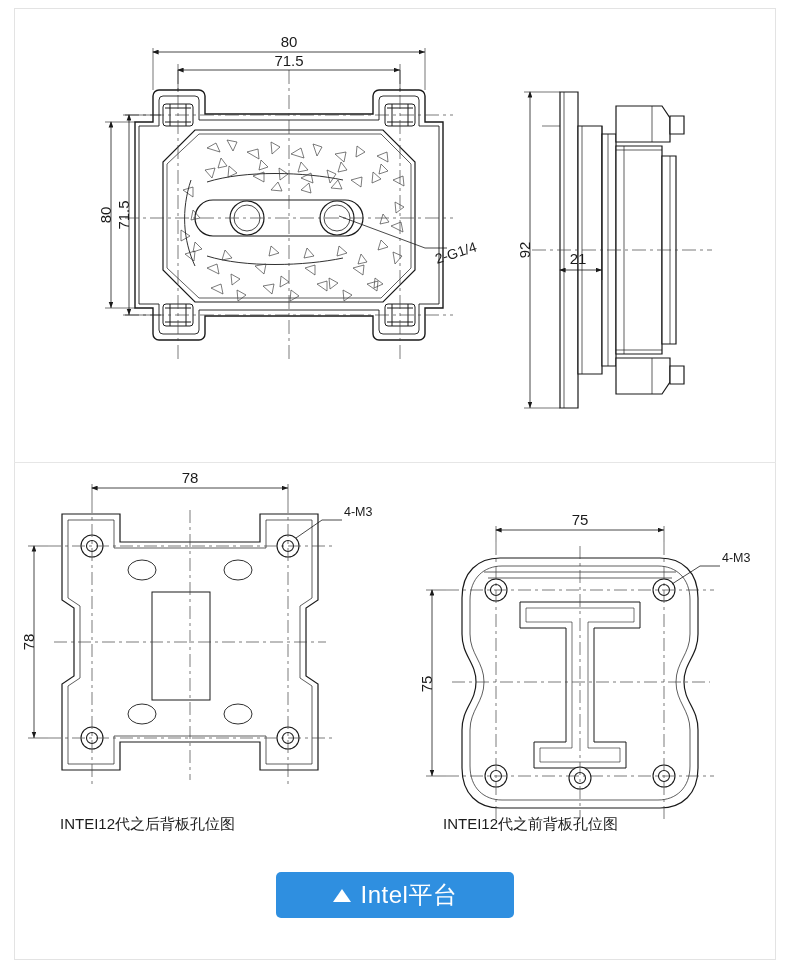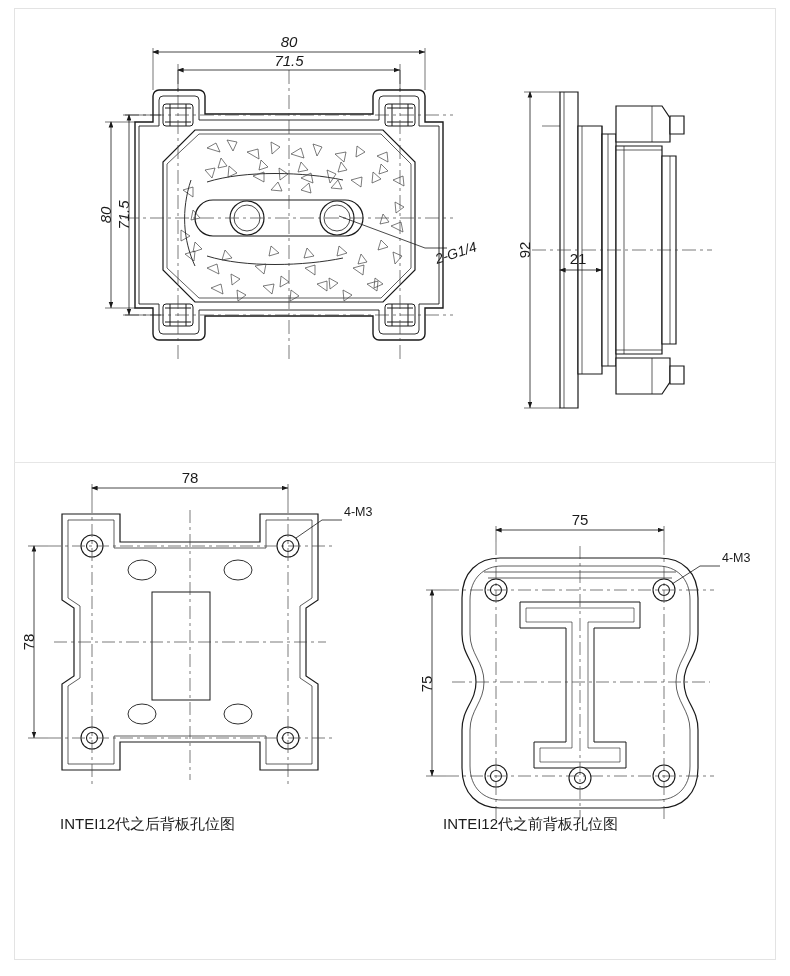--- a/index.html
+++ b/index.html
@@ -77,21 +77,21 @@
     fill: #1a1a1a;
   }
 </style>
 </head>
 <body>
 
 <div class="page">
   <div class="sheet-border"></div>
   <div class="divider" style="top:462px;"></div>
 
-  <div class="dwg" style="left:95px; top:30px;font-style:italic;">
+  <div class="dwg" style="left:95px; top:30px;">
     <svg width="420" height="420" viewBox="0 0 420 420">
       <defs>
         <marker id="arrS" markerWidth="9" markerHeight="9" refX="8" refY="3" orient="auto">
           <path d="M0,0 L8,3 L0,6 z" fill="#1a1a1a"></path>
         </marker>
         <marker id="arrE" markerWidth="9" markerHeight="9" refX="1" refY="3" orient="auto">
           <path d="M8,0 L0,3 L8,6 z" fill="#1a1a1a"></path>
         </marker>
         <pattern id="hatch" width="420" height="420" patternUnits="userSpaceOnUse"></pattern>
       </defs>
@@ -539,13 +539,17 @@
 
       <text x="180" y="19" font-size="15" text-anchor="middle">75</text>
       <text x="32" y="178" font-size="15" text-anchor="middle" transform="rotate(-90 32 178)">75</text>
       <text x="322" y="56" font-size="12.5" text-anchor="start">4-M3</text>
     </svg>
   </div>
 
   <div class="cap" style="left:60px; top:815px;">INTEI12代之后背板孔位图</div>
   <div class="cap" style="left:443px; top:815px;text-align:right;">INTEI12代之前背板孔位图</div>
 
+  <div class="platform-badge">
+    <span class="tri"></span>
+    <span class="txt">Intel平台</span>
+  </div>
 </div>
 
 </body></html>

